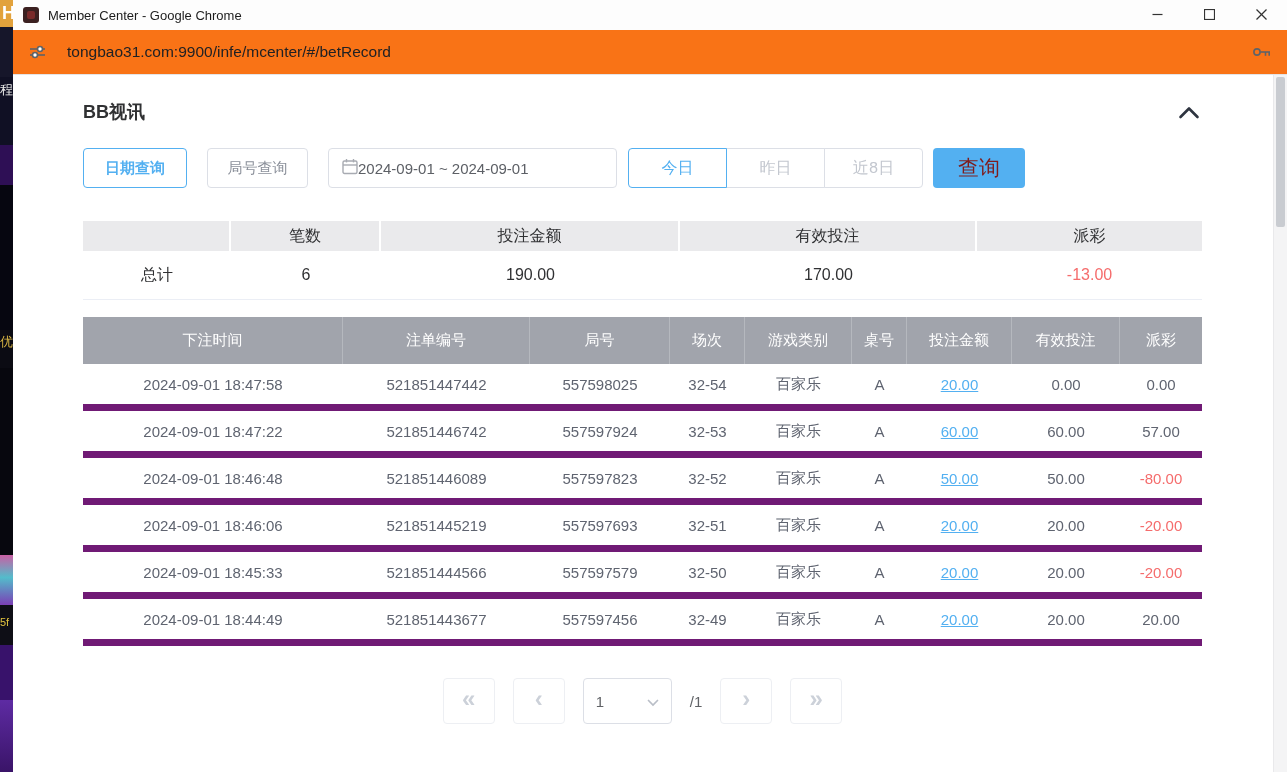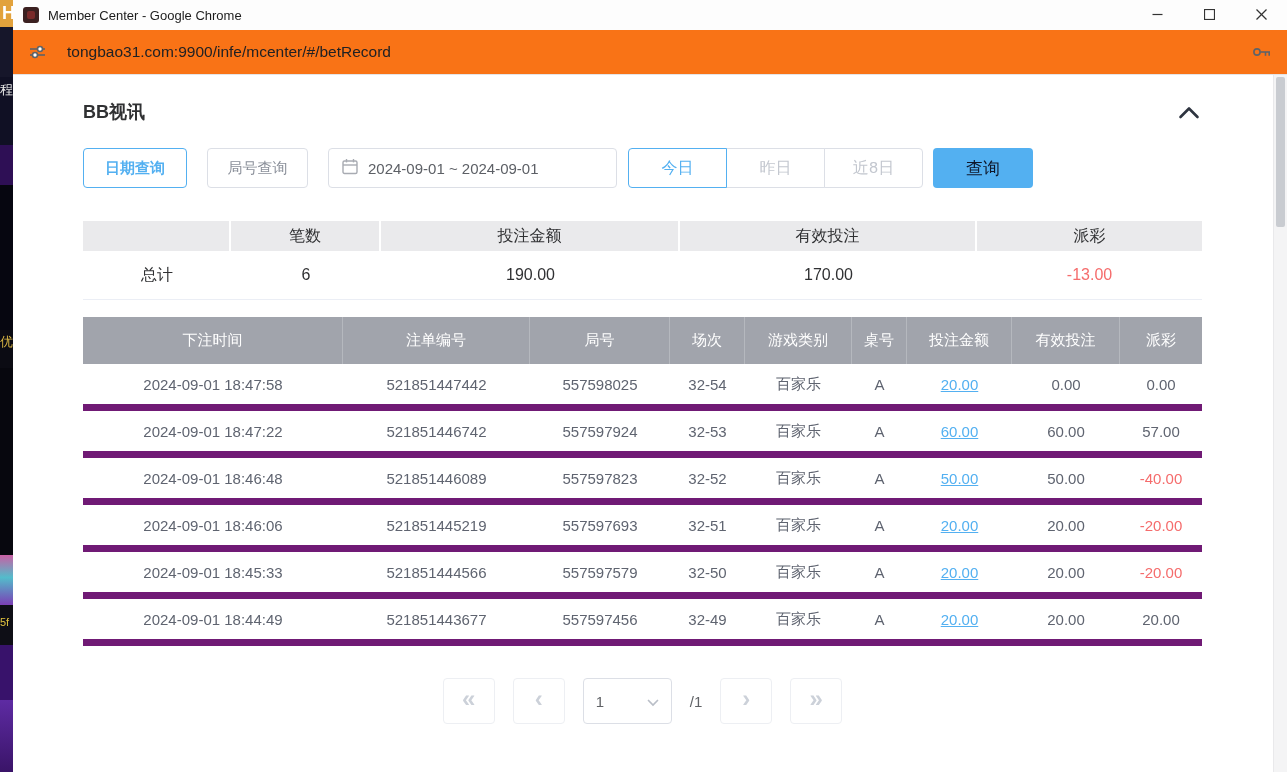--- a/index.html
+++ b/index.html
@@ -41,27 +41,27 @@
 
   .panel-header { display:flex; align-items:flex-end; justify-content:space-between; width:1119px; margin-bottom:24px; }
   .panel-title { font-size:18px; font-weight:bold; color:#303133; }
   .chevron-btn { background:none; border:none; cursor:pointer; display:flex; align-items:center; padding:2px; }
 
   
   .filter-row { display:flex; align-items:center; height:40px; }
   .btn { height:40px; border-radius:4px; background:#fff; font-size:15px; cursor:pointer; font-family:inherit; }
   .tab-active { border:1px solid var(--accent,#53b0f1); color:var(--accent,#53b0f1); width:104px;font-weight:bold; }
   .tab-plain  { border:1px solid #dcdfe6; color:#8a8f99; width:101px; margin-left:20px; }
-  .date-input { margin-left:20px; width:289px; height:40px; border:1px solid #dcdfe6; border-radius:4px; display:flex; align-items:center; padding:0 13px; gap:10px; font-size:15px; color:#5d6066; background:#fff; cursor:pointer; }
+  .date-input { margin-left:20px; width:289px; height:40px; border:1px solid #dcdfe6; border-radius:4px; display:flex; align-items:center; padding:0 13px; font-size:15px; color:#5d6066; background:#fff; cursor:pointer; }
   .seg-group { display:flex; margin-left:11px; }
   .seg-btn { width:99px; height:40px; background:#fff; border:1px solid #dcdfe6; color:#c3c7cf; font-size:16px; margin-left:-1px; cursor:pointer; font-family:Liberation Mono, monospace; }
   .seg-btn:first-child { border-radius:4px 0 0 4px; margin-left:0; }
   .seg-btn:last-child  { border-radius:0 4px 4px 0; }
   .seg-btn.active { border-color:var(--accent,#53b0f1); color:var(--accent,#53b0f1); position:relative; z-index:1; }
-  .btn-primary { margin-left:10px; width:100px; border:none; background:var(--accent,#53b0f1); color:#0f172a; font-size:17px; }
+  .btn-primary { margin-left:10px; width:92px; border:none; background:var(--accent,#53b0f1); color:#7f1d1d; font-size:21px; }
 
   
   .summary { margin-top:33px; width:1119px; }
   .sum-grid { display:grid; grid-template-columns:148px 150px 299px 297px 1fr; }
   .sum-grid .cell { display:flex; align-items:center; justify-content:center; font-size:16px; color:#303133; }
   .sum-head .cell { background:#eaeaec; height:30px; border-right:2px solid #fff; }
   .sum-head .cell:last-child { border-right:none; }
   .sum-body .cell { background:#fff; height:49px; border-bottom:1px solid #ebeef5; }
   .neg { color:var(--negative,#f56c6c) !important; }
 
@@ -246,21 +246,21 @@
               <div class="cell">2024-09-01 18:46:48</div>
               <div class="cell">521851446089</div>
               <div class="cell">557597823</div>
               <div class="cell">32-52</div>
               <div class="cell">百家乐</div>
               <div class="cell">A</div>
               <div class="cell">
                 <a class="bet-link">50.00</a>
               </div>
               <div class="cell">50.00</div>
-              <div class="cell neg">-40.00</div>
+              <div class="cell neg">-80.00</div>
             </div>
 
             <div class="t-grid t-row">
               <div class="cell">2024-09-01 18:46:06</div>
               <div class="cell">521851445219</div>
               <div class="cell">557597693</div>
               <div class="cell">32-51</div>
               <div class="cell">百家乐</div>
               <div class="cell">A</div>
               <div class="cell">

